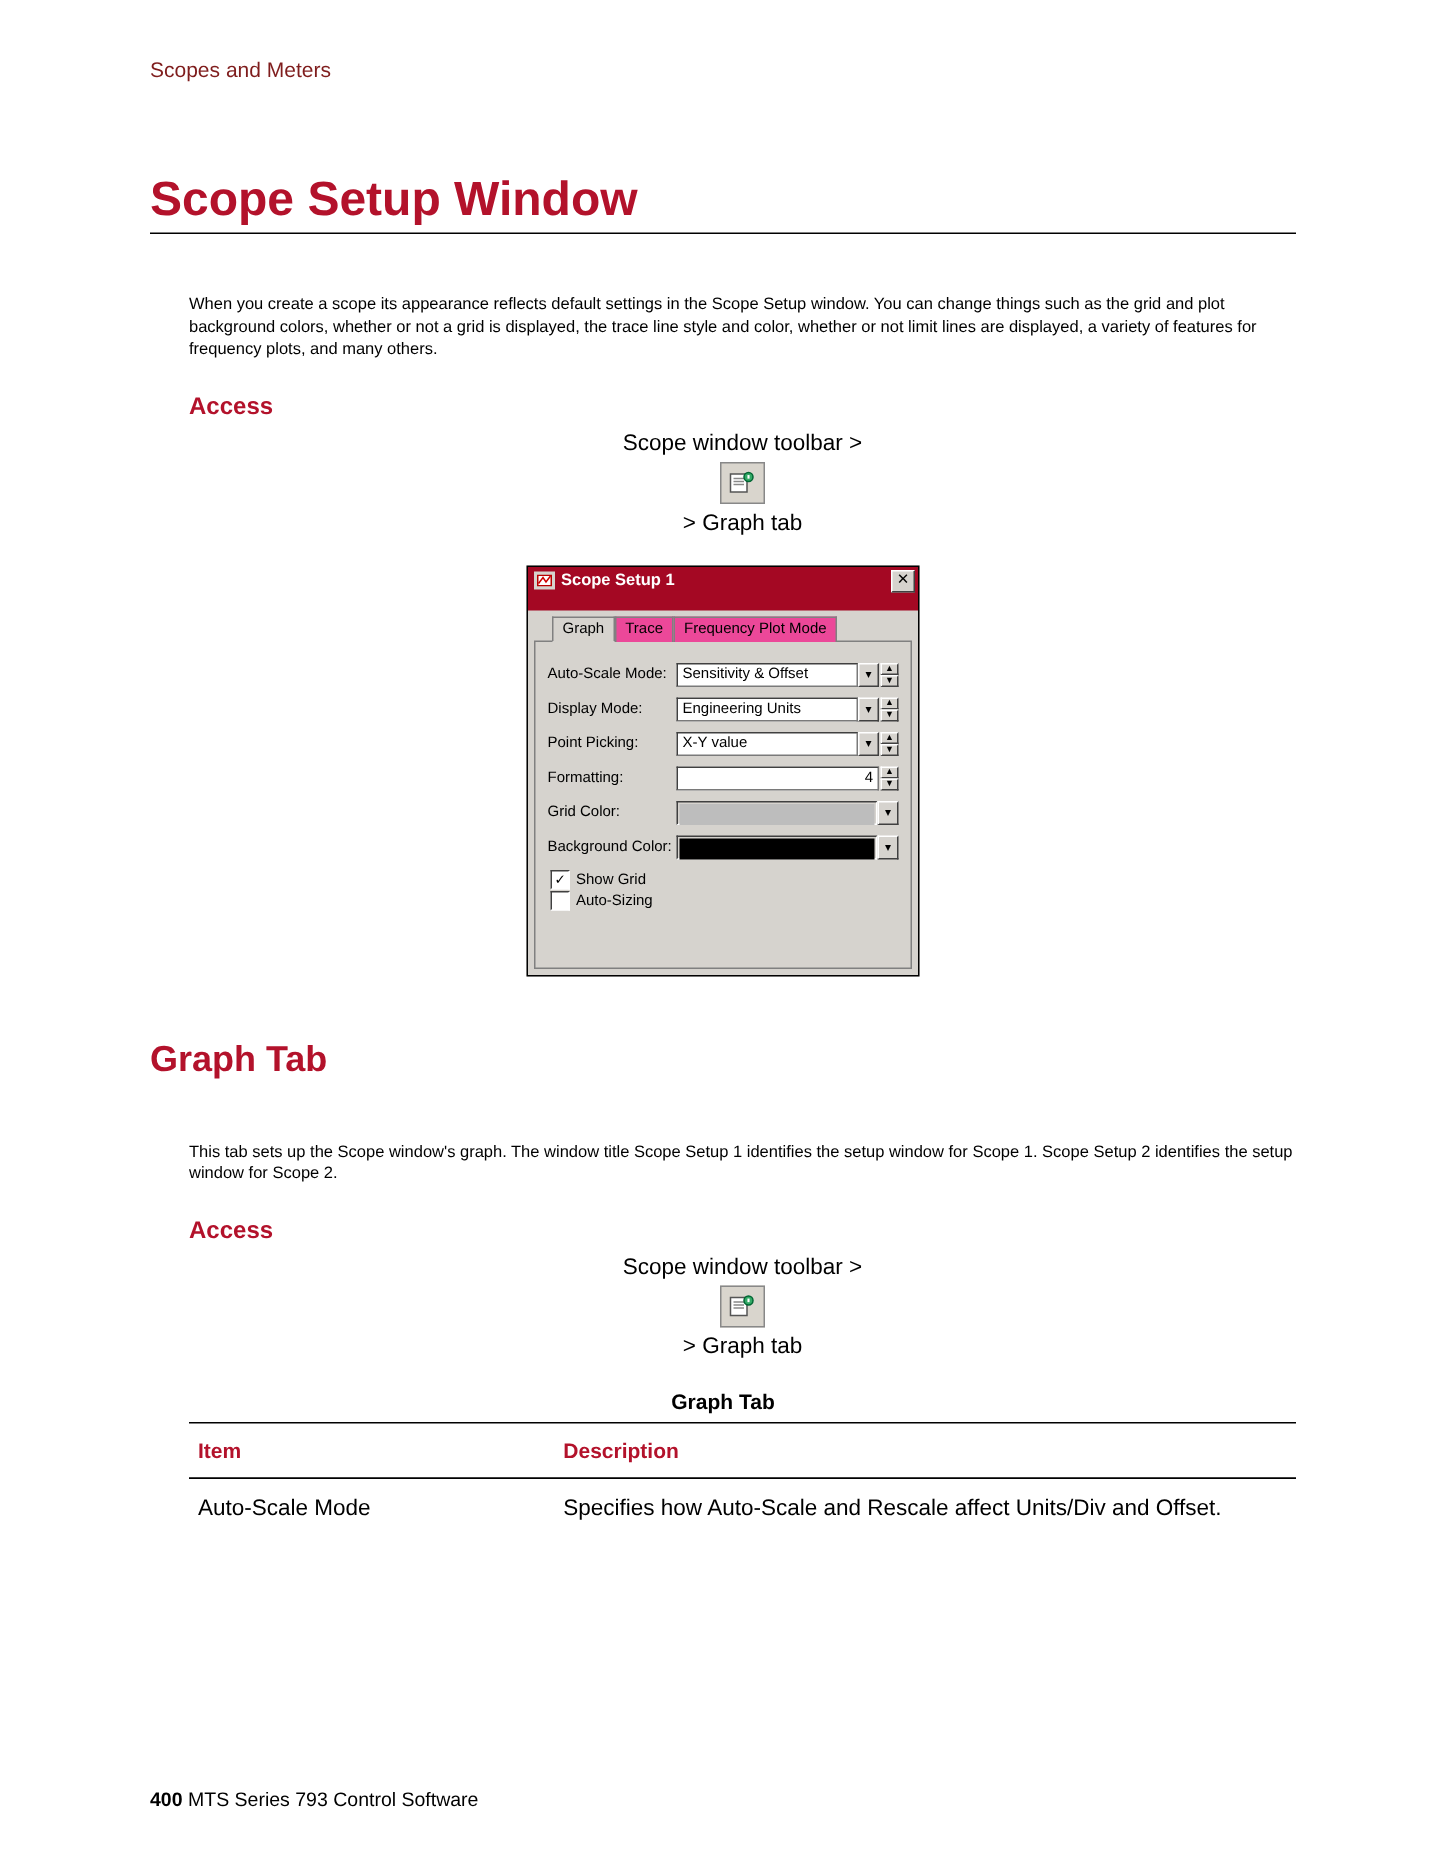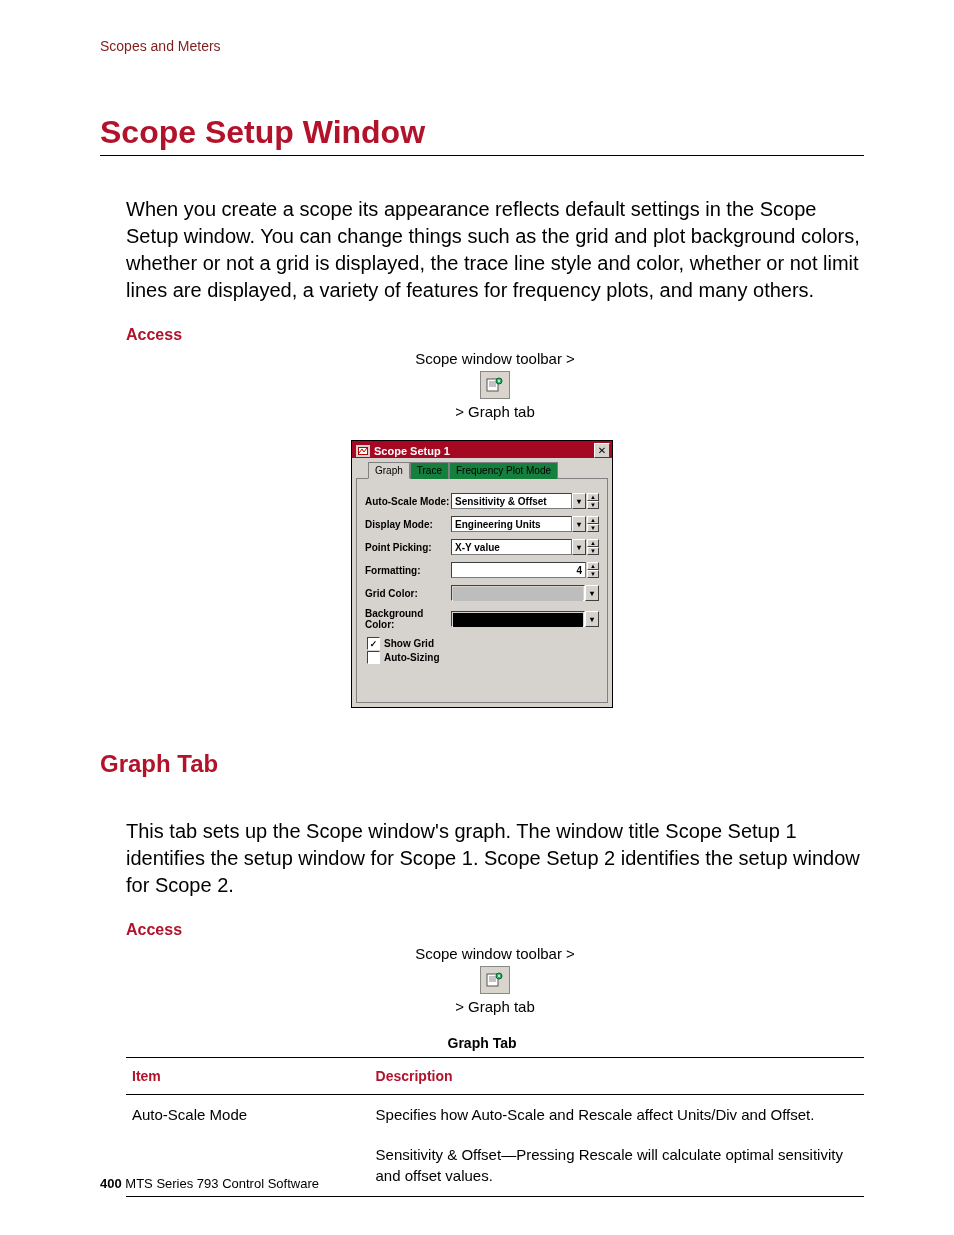--- a/index.html
+++ b/index.html
@@ -32,21 +32,21 @@
   }
   h2.section-title {
     color: #b3122b;
     font-size: 24px;
     font-weight: bold;
     margin: 42px 0 12px 0;
   }
   .body-text {
     margin-left: 26px;
     line-height: 1.35;
-    font-size: 20px;
+    font-size: 11px;
     margin-top: 40px;
   }
   .sub-heading {
     color: #b3122b;
     font-weight: bold;
     font-size: 16px;
     margin: 22px 0 6px 26px;
   }
   .access-line {
     margin-left: 26px;
@@ -78,21 +78,21 @@
     border: 1px solid #000;
     background: #d6d3ce;
     font-family: Tahoma, Arial, sans-serif;
   }
   .dlg-titlebar {
     background: #a40823;
     color: #fff;
     display: flex;
     align-items: center;
     justify-content: space-between;
-    padding: 2px 2px 0 4px;
+    padding: 2px 2px 12px 4px;
     font-size: 11px;
   }
   .dlg-titlebar .t-left { display: flex; align-items: center; gap: 4px; font-weight: bold; }
   .t-icon {
     width: 14px; height: 12px;
     background: #d6d3ce;
     display: inline-flex; align-items: center; justify-content: center;
   }
   .t-close {
     width: 14px; height: 13px;
@@ -104,37 +104,36 @@
   }
   .dlg-tabs {
     display: flex;
     padding: 4px 4px 0 16px;
     font-size: 10px;
   }
   .dlg-tab {
     padding: 2px 6px;
     border: 1px solid #808080;
     border-bottom: none;
-    background: #15803d;
+    background: #ec4899;
     margin-right: 0px;
     position: relative;
   }
   .dlg-tab.active {
     background: #d6d3ce;
     border-bottom: 1px solid #d6d3ce;
     z-index: 2;
   }
   .dlg-body {
     border: 1px solid #808080;
     margin: 0 4px 4px 4px;
     padding: 14px 8px 37px 8px;
     font-size: 10px;
     background: #d6d3ce;
     margin-top: -1px;
-    font-weight: bold;
   }
   .fr {
     display: flex;
     align-items: center;
     margin-bottom: 7px;
   }
   .fr-label { width: 86px; }
   .fr-ctrl {
     flex: 1;
     display: flex;
@@ -215,21 +214,21 @@
   }
   table.desc tbody td {
     vertical-align: top;
     padding: 10px 6px;
     line-height: 1.35;
   }
   table.desc tbody tr.last td { border-bottom: 1px solid #000; }
 
   .footer {
     position: absolute;
-    bottom: 44px;
+    bottom: 28px;
     left: 100px;
     font-size: 13px;
   }
   .footer .pg { font-weight: bold; }
 </style>
 </head>
 <body>
 
 <div class="page">
   <div class="running-header">Scopes and Meters</div>
@@ -387,24 +386,20 @@
       <tr>
         <th>Item</th>
         <th>Description</th>
       </tr>
     </thead>
     <tbody>
       <tr>
         <td>Auto-Scale Mode</td>
         <td>Specifies how Auto-Scale and Rescale affect Units/Div and Offset.</td>
       </tr>
-      <tr class="last">
-        <td></td>
-        <td>Sensitivity &amp; Offset—Pressing Rescale will calculate optimal sensitivity and offset values.</td>
-      </tr>
     </tbody>
   </table>
 
   <div class="footer">
     <span class="pg">400</span>
     <span>MTS Series 793 Control Software</span>
   </div>
 </div>
 
 </body></html>

